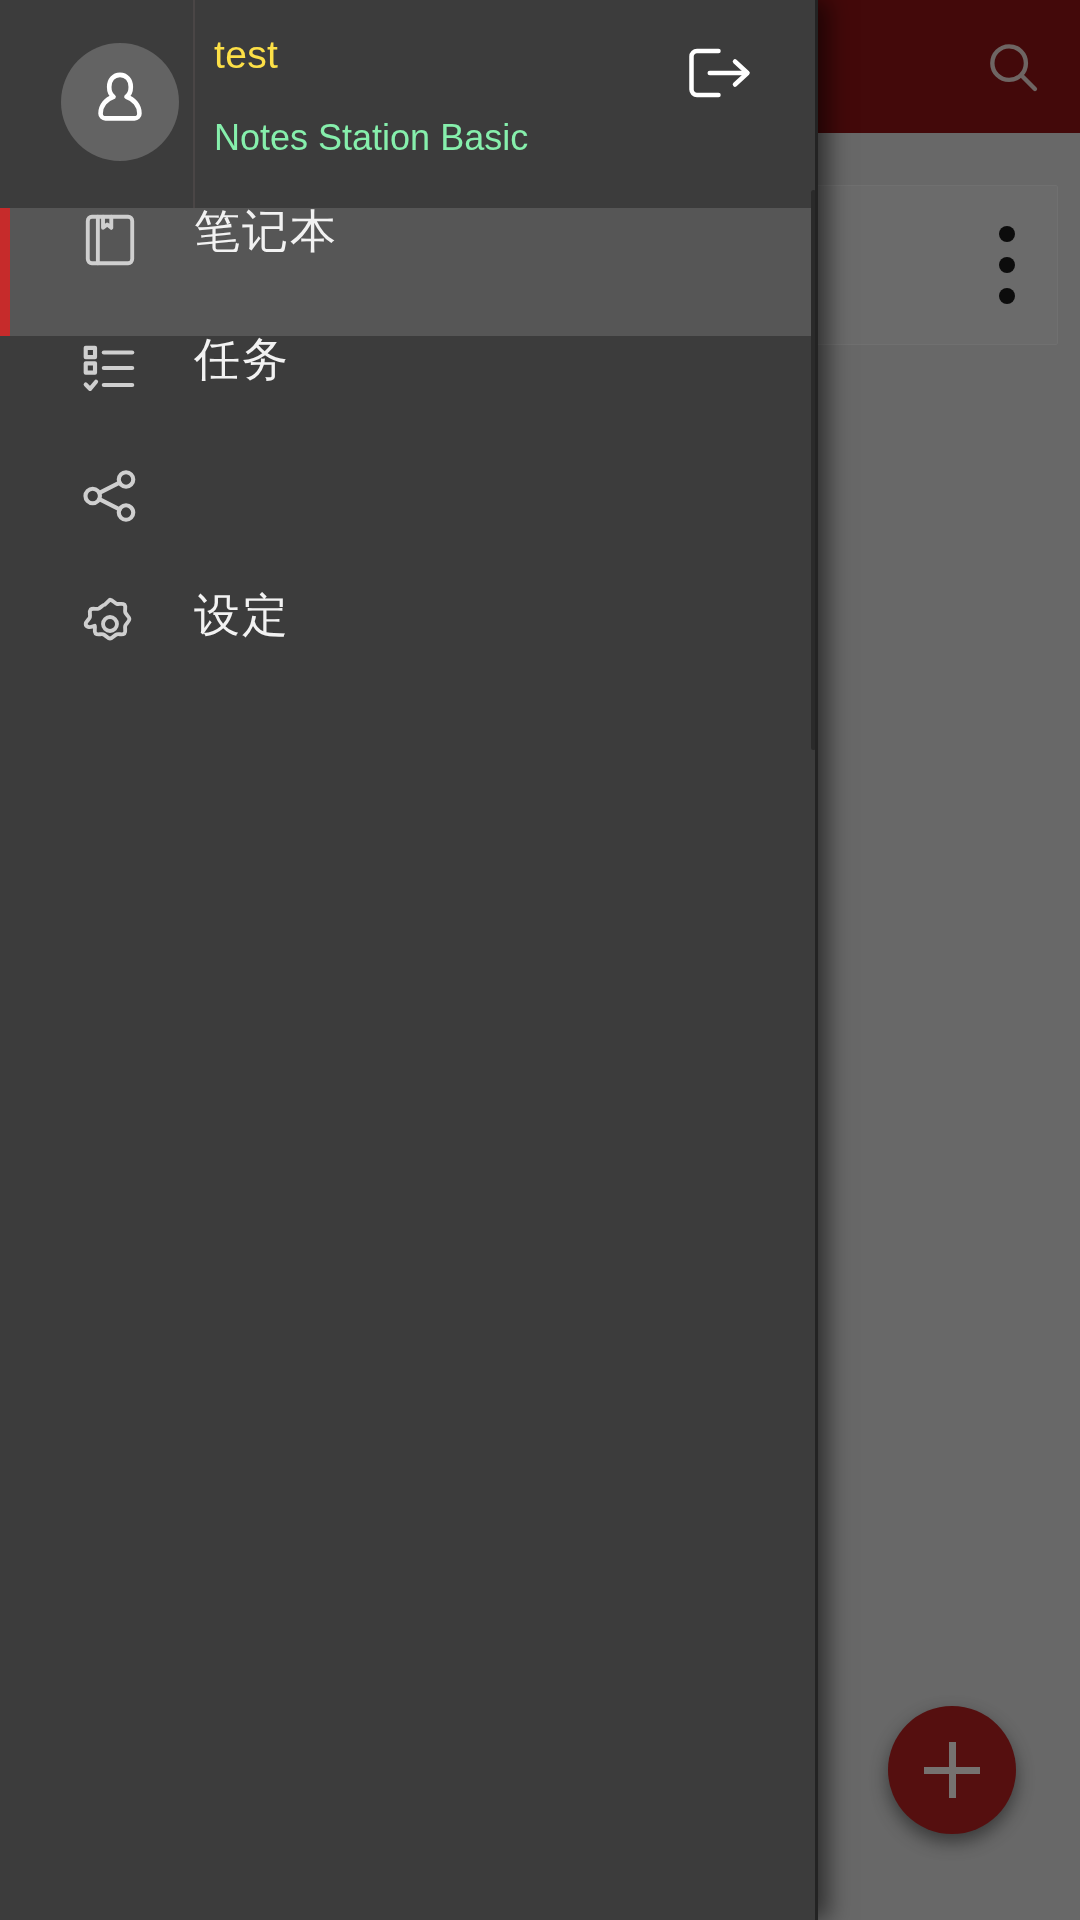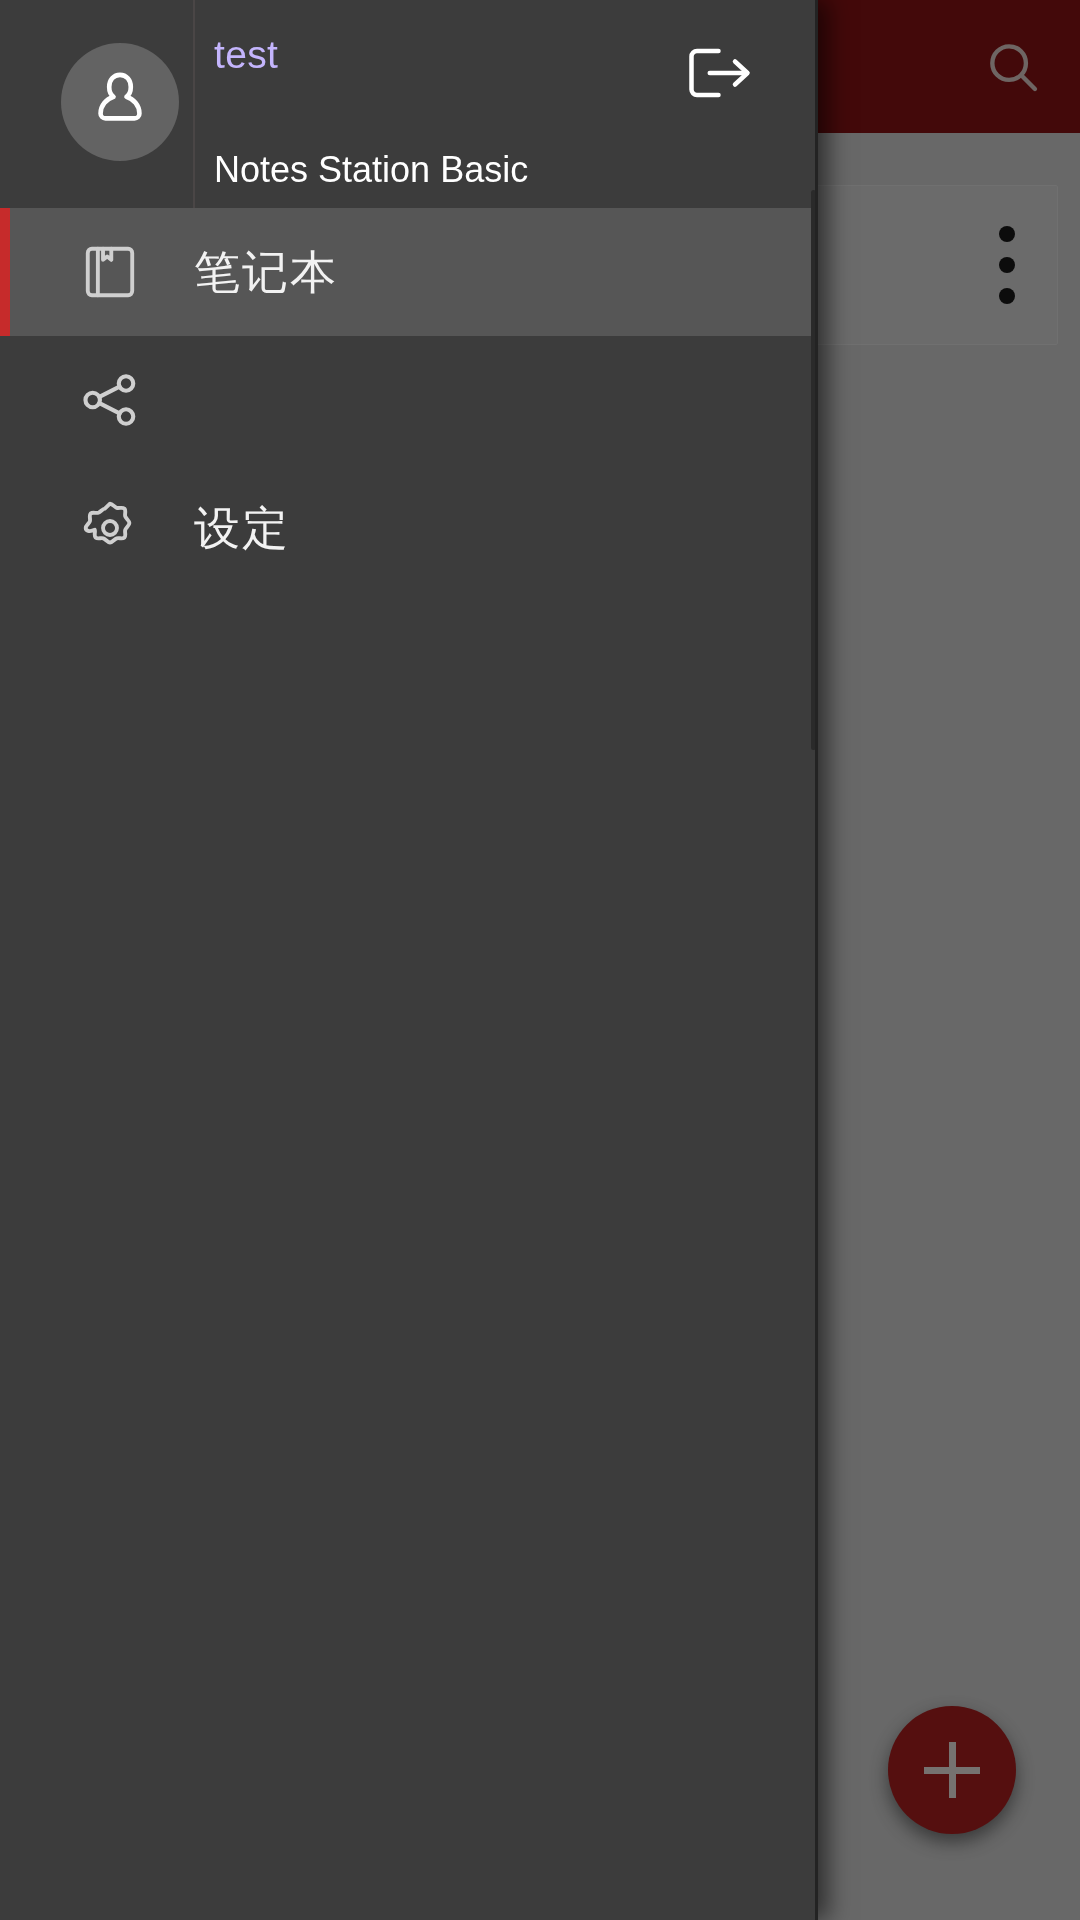--- a/index.html
+++ b/index.html
@@ -72,36 +72,36 @@
     background:#636363;
     display:flex; align-items:center; justify-content:center;
   }
   .avatar svg { width:74px; height:74px; }
   .header-divider {
     position:absolute; left:193px; top:0; width:2px; height:208px;
     background:#4a4646;
   }
   .user-name {
     position:absolute; left:214px; top:32px;
-    color:#c4b5fd; font-size:39px; line-height:1.2; letter-spacing:.3px;
+    color:#fde047; font-size:39px; line-height:1.2; letter-spacing:.3px;
   }
   .user-plan {
-    position:absolute; left:214px; top:148px;
-    color:#ffffff; font-size:36px; line-height:1.2;
+    position:absolute; left:214px; top:116px;
+    color:#86efac; font-size:36px; line-height:1.2;
   }
   .logout-btn {
     position:absolute; right:60px; top:36px;
     width:74px; height:74px;
     display:flex; align-items:center; justify-content:center;
   }
   .logout-btn svg { width:70px; height:56px; }
 
   .nav-list { position:relative; width:100%; }
   .nav-item {
-    position:relative; display:flex; align-items:center;
+    position:relative; display:flex; align-items:flex-start;
     height:128px; width:100%;
   }
   .nav-item.active { background:#565656; }
   .nav-item .accent {
     position:absolute; left:0; top:0; width:10px; height:100%;
     background:#c62b2b;
   }
   .nav-item .nav-icon {
     width:64px; height:64px; margin-left:78px;
     display:flex; align-items:center; justify-content:center; flex:none;
@@ -190,20 +190,33 @@
           <svg viewBox="0 0 24 24" fill="none" stroke="#cfcfcf" stroke-width="1.5" stroke-linecap="round" stroke-linejoin="round">
             <rect x="3.4" y="3" width="17.2" height="18" rx="1.6"></rect>
             <line x1="7.3" y1="3" x2="7.3" y2="21"></line>
             <path d="M9.3 3v4.3l1.6-1.3 1.6 1.3V3"></path>
           </svg>
         </span>
         <span class="nav-label">笔记本</span>
       </div>
 
 
+      <div class="nav-item">
+        <span class="nav-icon">
+          <svg viewBox="0 0 24 24" fill="none" stroke="#cfcfcf" stroke-width="1.6" stroke-linecap="round" stroke-linejoin="round">
+            <rect x="2.6" y="4.2" width="3.6" height="3.6"></rect>
+            <rect x="2.6" y="10.2" width="3.6" height="3.6"></rect>
+            <polyline points="2.6,18.4 4.3,20.1 6.6,17.3"></polyline>
+            <line x1="9.6" y1="6" x2="20.6" y2="6"></line>
+            <line x1="9.6" y1="12" x2="20.6" y2="12"></line>
+            <line x1="9.6" y1="18.6" x2="20.6" y2="18.6"></line>
+          </svg>
+        </span>
+        <span class="nav-label">任务</span>
+      </div>
 
       <div class="nav-item">
         <span class="nav-icon">
           <svg viewBox="0 0 24 24" fill="none" stroke="#cfcfcf" stroke-width="1.6" stroke-linecap="round" stroke-linejoin="round">
             <circle cx="18.2" cy="5.6" r="2.8"></circle>
             <circle cx="5.3" cy="12" r="2.8"></circle>
             <circle cx="18.2" cy="18.4" r="2.8"></circle>
             <line x1="7.9" y1="10.8" x2="15.7" y2="6.8"></line>
             <line x1="7.9" y1="13.2" x2="15.7" y2="17.2"></line>
           </svg>

